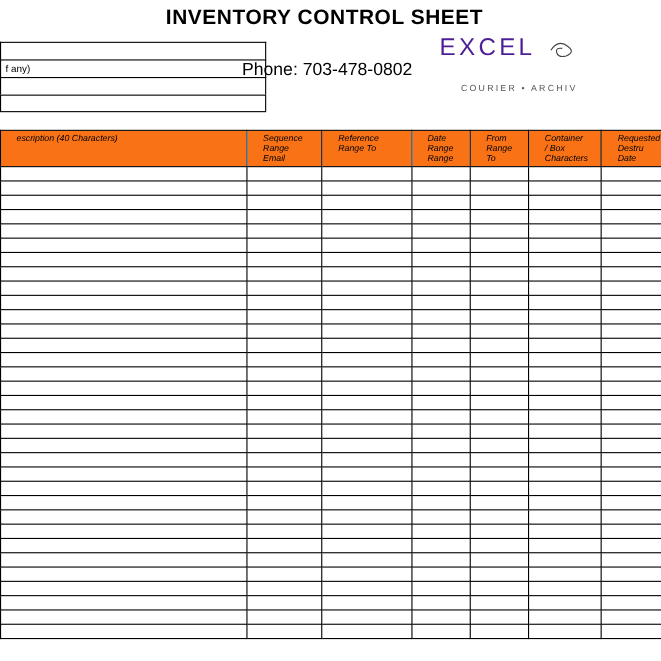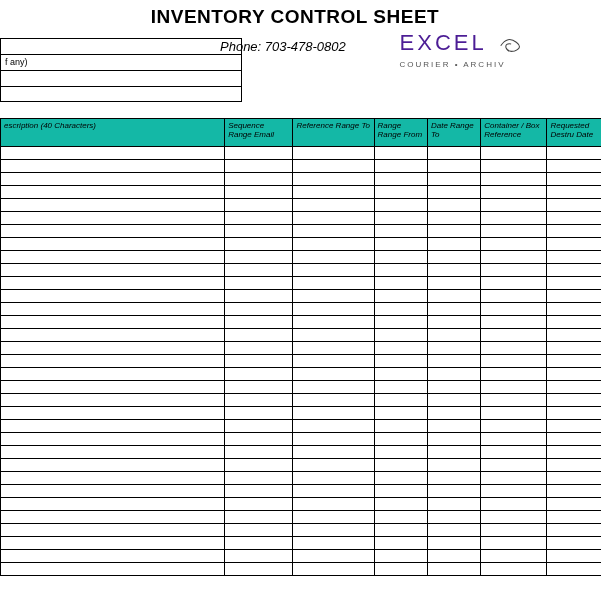--- a/index.html
+++ b/index.html
@@ -39,25 +39,24 @@
     border-bottom: none;
     height: 16px;
     font-size: 9px;
     padding: 1px 4px;
     line-height: 13px;
   }
   .info-row:last-child { border-bottom: 1px solid #000; }
   .contact {
     position: absolute;
     left: 220px;
-    top: 38px;
-    font-size: 13px;
+    top: 53px;
+    font-size: 16px;
     line-height: 1.35;
     width: 270px;
-    font-style: italic;
   }
   .contact div { white-space: nowrap; }
   .brand {
     position: absolute;
     right: 0;
     top: 30px;
     text-align: left;
   }
   .brand-name {
     font-family: Liberation Sans, sans-serif;
@@ -69,39 +68,40 @@
   .brand-swirl {
     display: inline-block;
     width: 26px; height: 22px;
     vertical-align: middle;
     margin-left: 4px;
   }
   .brand-tag {
     font-size: 8px;
     letter-spacing: 2px;
     color: #555;
-    margin-top: 4px;
+    margin-top: 20px;
+    text-align: right;
   }
   table.grid {
     border-collapse: collapse;
     width: 618px;
     table-layout: fixed;
     margin-top: -2px;
   }
   table.grid th, table.grid td {
     border: 1px solid #000;
     padding: 0;
   }
   table.grid th {
-    background: #14b8a6;
+    background: #f97316;
     font-size: 8px;
     font-style: italic;
     font-weight: 400;
     text-align: left;
-    padding: 2px 3px;
+    padding: 2px 14px;
     height: 28px;
     vertical-align: top;
     line-height: 1.15;
     overflow: hidden;
   }
   table.grid td {
     height: 13px;
   }
   .col-desc { width: 210px; }
   .col-a { width: 64px; }
@@ -154,23 +154,23 @@
       <col class="col-c">
         <col class="col-d">
         <col class="col-e">
         <col class="col-f">
     </colgroup>
     <thead>
       <tr>
         <th>escription (40 Characters)</th>
         <th>Sequence Range Email</th>
         <th>Reference Range To</th>
-        <th>Range Range From</th>
-        <th>Date Range To</th>
-        <th>Container / Box Reference</th>
+        <th>Date Range Range</th>
+        <th>From Range To</th>
+        <th>Container / Box Characters</th>
         <th>Requested Destru Date</th>
       </tr>
     </thead>
     <tbody id="grid-body">
         <tr>
           <td></td>
           <td></td>
           <td></td>
           <td></td>
           <td></td>

